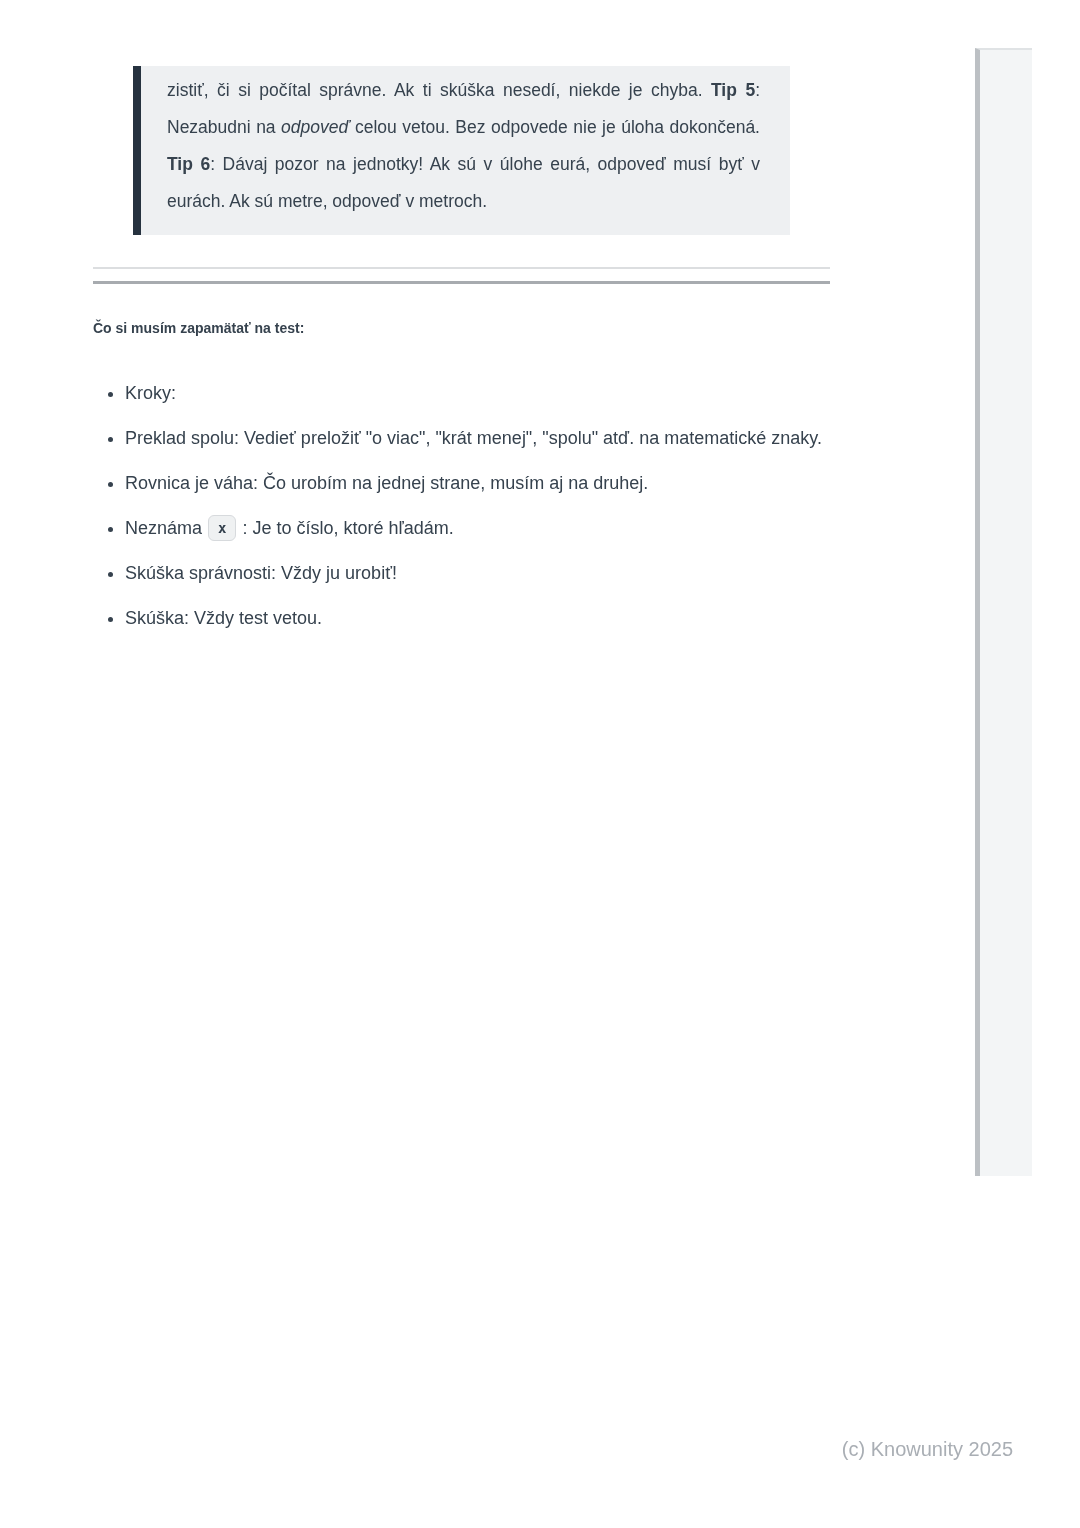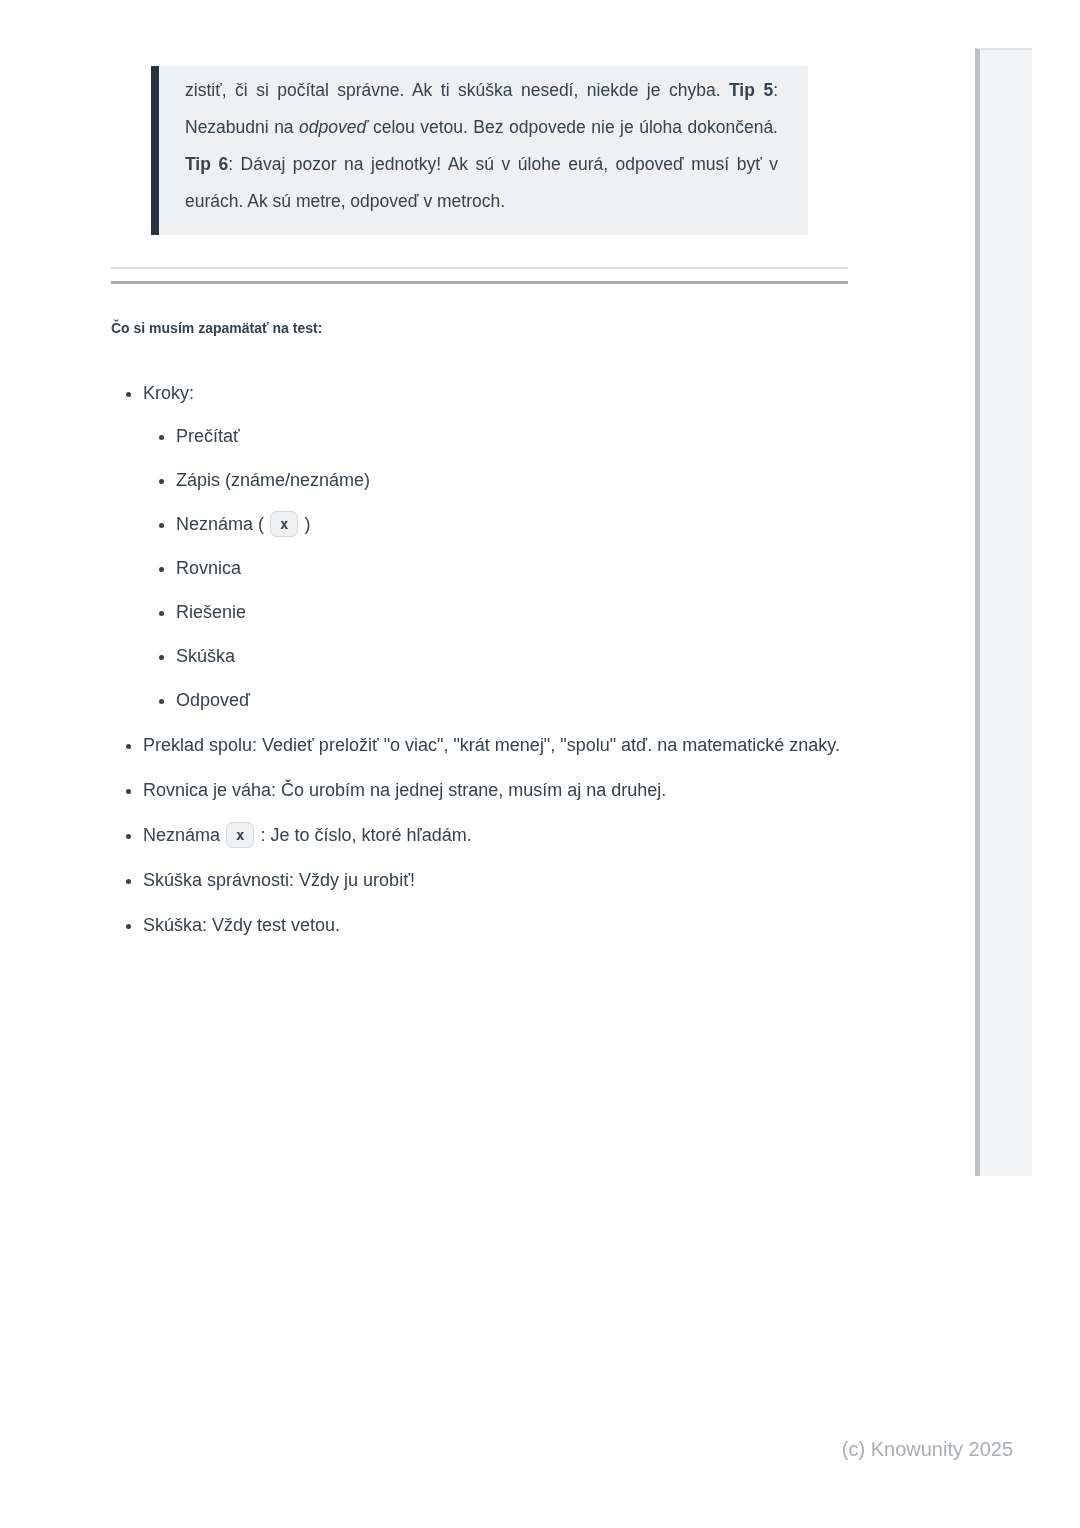--- a/index.html
+++ b/index.html
@@ -17,21 +17,21 @@
   }
   html,body{margin:0;padding:0;background:#ffffff;}
   .page{
     position:relative;
     width:1080px;height:1528px;
     background:#ffffff;
     font-family:"Liberation Sans","DejaVu Sans",sans-serif;
     color:var(--body-text);
     overflow:hidden;
   }
-  .content{position:absolute;left:111px;top:48px;width:737px;}
+  .content{position:absolute;left:93px;top:48px;width:737px;}
 
   .quote{
     border-left:8px solid var(--quote-border);
     background:var(--quote-bg);
     padding:6px 30px 15px 26px;
     font-size:17.5px;
     line-height:37px;
     text-align:justify;
     box-sizing:border-box;
   }
@@ -101,29 +101,20 @@
     <hr class="section-divider">
 
     <hr class="heading-rule">
 
     <p class="intro">Čo si musím zapamätať na test:</p>
 
     <ul class="outer">
 
       <li>
         <b>Kroky:</b>
-        <ul class="inner">
-          <li>Prečítať</li>
-          <li>Zápis (známe/neznáme)</li>
-          <li><span>Neznáma (</span><code class="code-chip">x</code><span>)</span></li>
-          <li>Rovnica</li>
-          <li>Riešenie</li>
-          <li>Skúška</li>
-          <li>Odpoveď</li>
-        </ul>
       </li>
 
       <li><b>Preklad spolu:</b><span> Vedieť preložiť "o viac", "krát menej", "spolu" atď. na matematické znaky.</span></li>
 
       <li><b>Rovnica je váha:</b><span> Čo urobím na jednej strane, musím aj na druhej.</span></li>
 
       <li><b>Neznáma</b><code class="code-chip">x</code><b>:</b><span> Je to číslo, ktoré hľadám.</span></li>
 
       <li><b>Skúška správnosti:</b><span> Vždy ju urobiť!</span></li>
 

